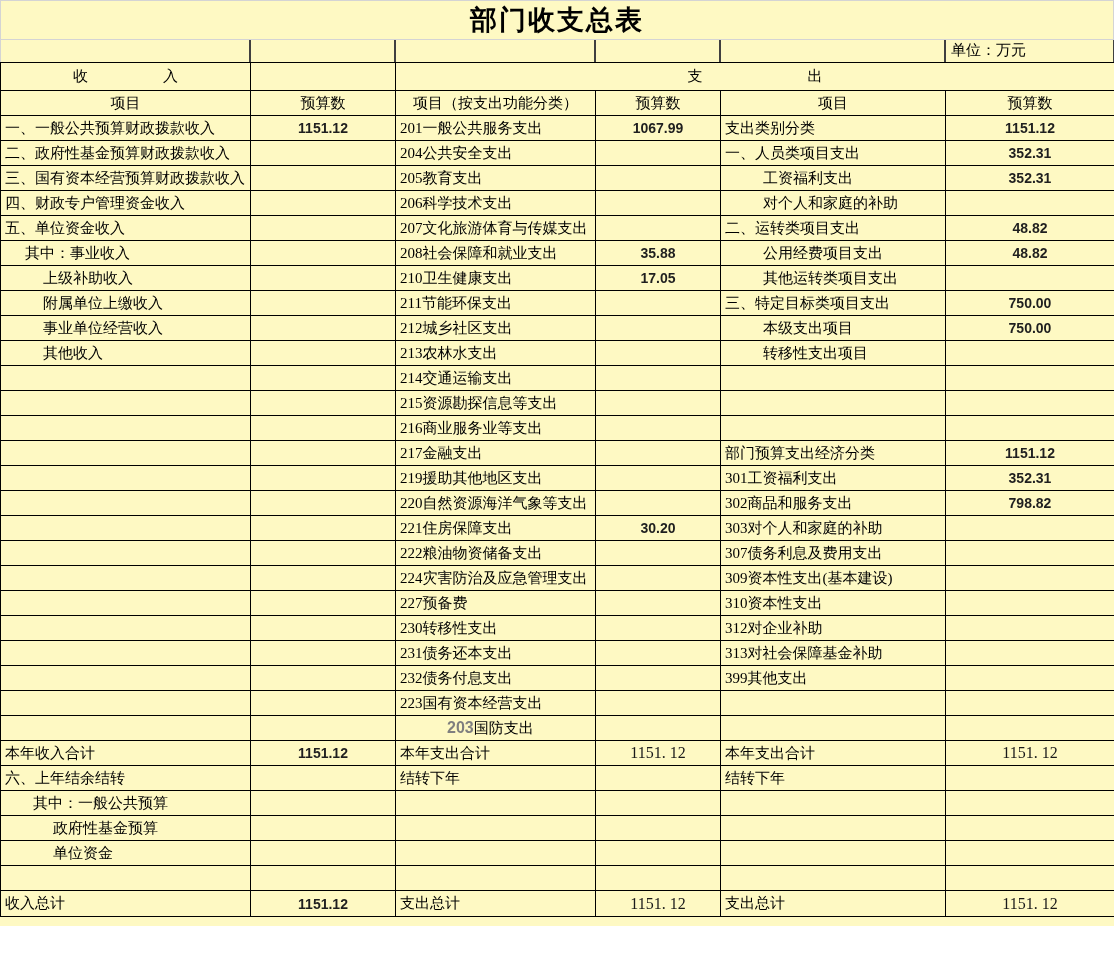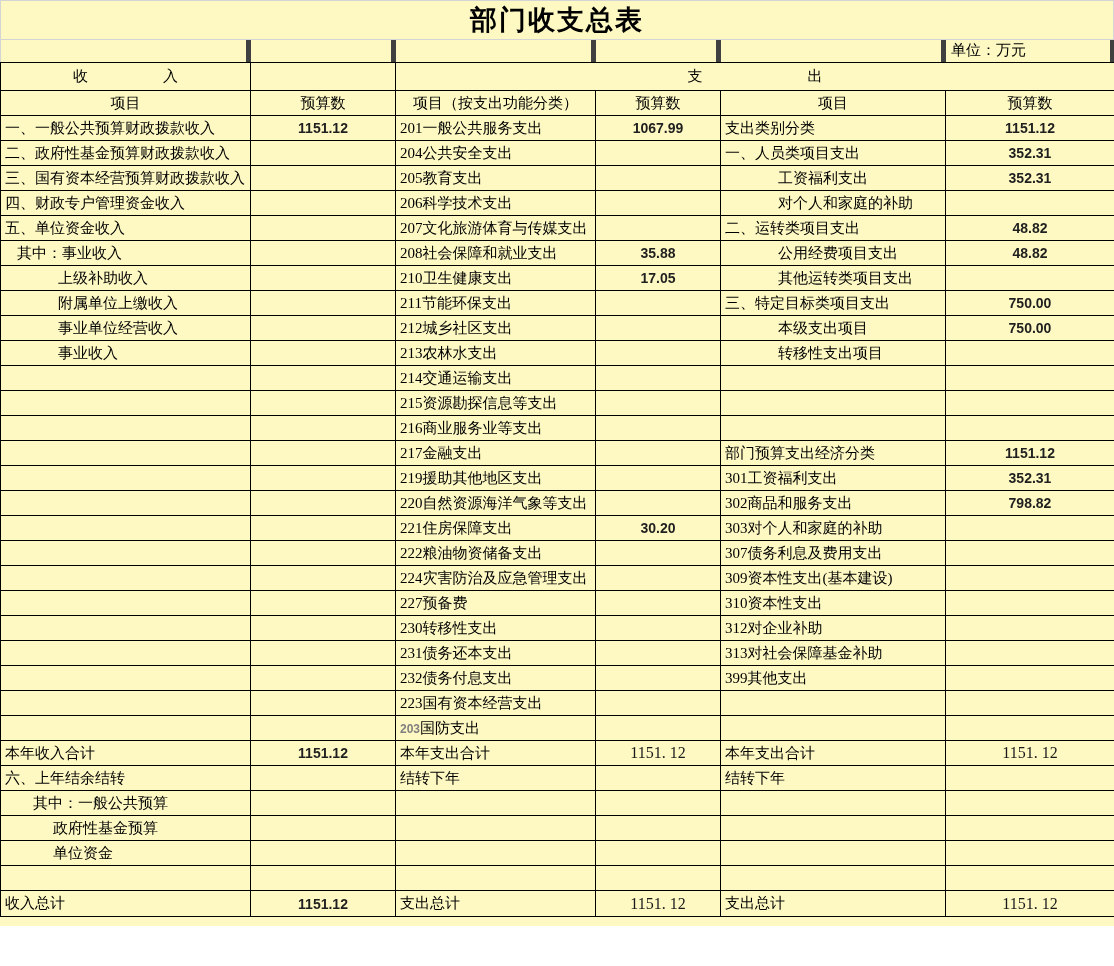--- a/index.html
+++ b/index.html
@@ -4,39 +4,39 @@
 <style>
   html,body{margin:0;padding:0;background:#fff;}
   .sheet{width:1114px;height:926px;background:#fef9c3;color:#000;
          font-family:"Liberation Serif",serif;box-sizing:border-box;overflow:hidden;}
   .title-row{height:40px;box-sizing:border-box;border:1px solid #d4d4d4;
          display:flex;align-items:center;justify-content:center;
          font-family:"Liberation Sans",sans-serif;font-weight:bold;font-size:27px;letter-spacing:2px;}
   .unit-row{height:22px;box-sizing:border-box;display:grid;
          grid-template-columns:250px 145px 200px 125px 225px 169px;
          border-left:1px solid #d4d4d4;}
-  .ucell{box-sizing:border-box;border-right:5px solid #404040;}
+  .ucell{box-sizing:border-box;border-right:2px solid #404040;}
   .unit-note{font-size:15px;line-height:21px;padding-left:5px;white-space:nowrap;}
   table{border-collapse:collapse;table-layout:fixed;width:1114px;}
   td{box-sizing:border-box;border:1px solid #000;padding:0;font-size:15px;
      overflow:hidden;white-space:nowrap;vertical-align:middle;height:25px;}
   tr{height:25px;}
   tr.sec-row{height:28px;}
   tr:last-child{height:26px;}
   .sec-head{text-align:center;white-space:pre;margin-top:12px;}
   .col-head{text-align:center;}
   .label{text-align:left;padding-left:4px;}
-  .ind1{padding-left:16px;}
+  .ind1{padding-left:24px;}
   .ind2{padding-left:32px;}
-  .ind3{padding-left:57px;}
+  .ind3{padding-left:42px;}
   .ind4{padding-left:52px;}
   .num{text-align:center;font-family:"Liberation Sans",sans-serif;}
   .num-bold{font-weight:bold;font-size:14px;color:#1f1f1f;}
   .num-serif{font-family:"Liberation Serif",serif;font-weight:normal;font-size:16px;color:#1a1a1a;}
-  .code-alt{color:#7f7f7f;font-family:"Liberation Sans",sans-serif;font-weight:bold;font-size:12px;}
+  .code-alt{color:#7f7f7f;font-family:"Liberation Sans",sans-serif;font-weight:bold;font-size:16px;margin-left:47px;}
 </style>
 </head>
 <body>
 
 <div class="sheet">
   <div class="title-row">部门收支总表</div>
   <div class="unit-row">
     <div class="ucell"></div>
     <div class="ucell"></div>
     <div class="ucell"></div>
@@ -133,21 +133,21 @@
         </tr>
         <tr>
           <td class="label ind3">事业单位经营收入</td>
           <td class="num num-bold"></td>
           <td class="label">212城乡社区支出</td>
           <td class="num num-bold"></td>
           <td class="label ind3">本级支出项目</td>
           <td class="num num-bold">750.00</td>
         </tr>
         <tr>
-          <td class="label ind3">事业收入</td>
+          <td class="label ind3">其他收入</td>
           <td class="num num-bold"></td>
           <td class="label">213农林水支出</td>
           <td class="num num-bold"></td>
           <td class="label ind3">转移性支出项目</td>
           <td class="num num-bold"></td>
         </tr>
         <tr>
           <td class="label"></td>
           <td class="num num-bold"></td>
           <td class="label">214交通运输支出</td>

